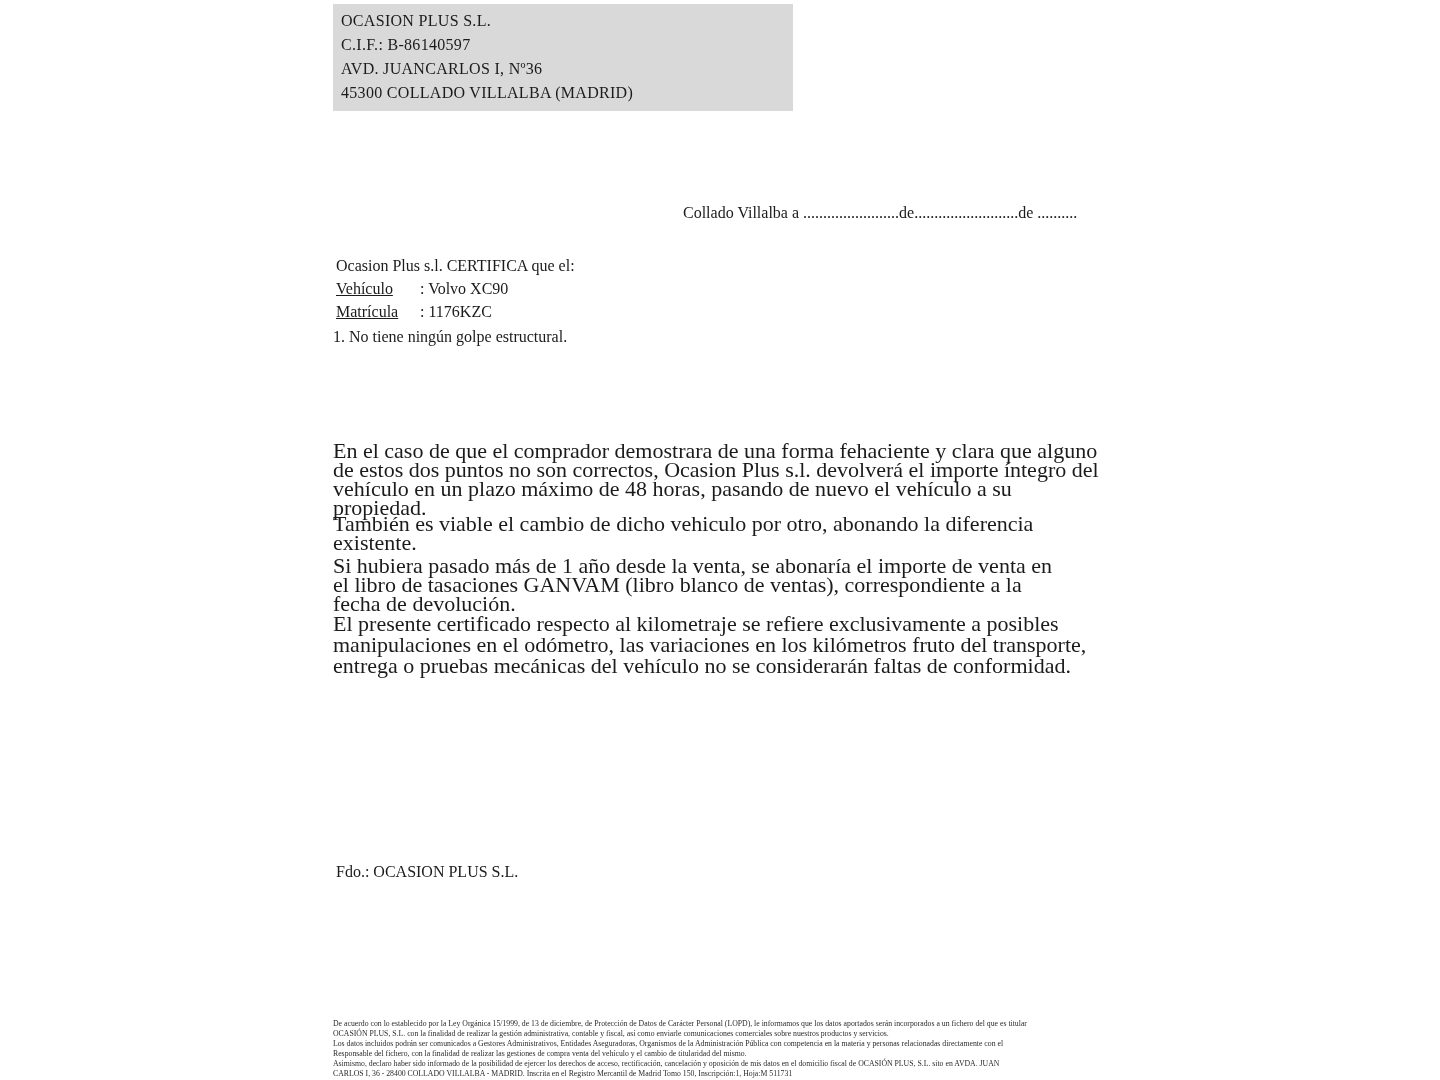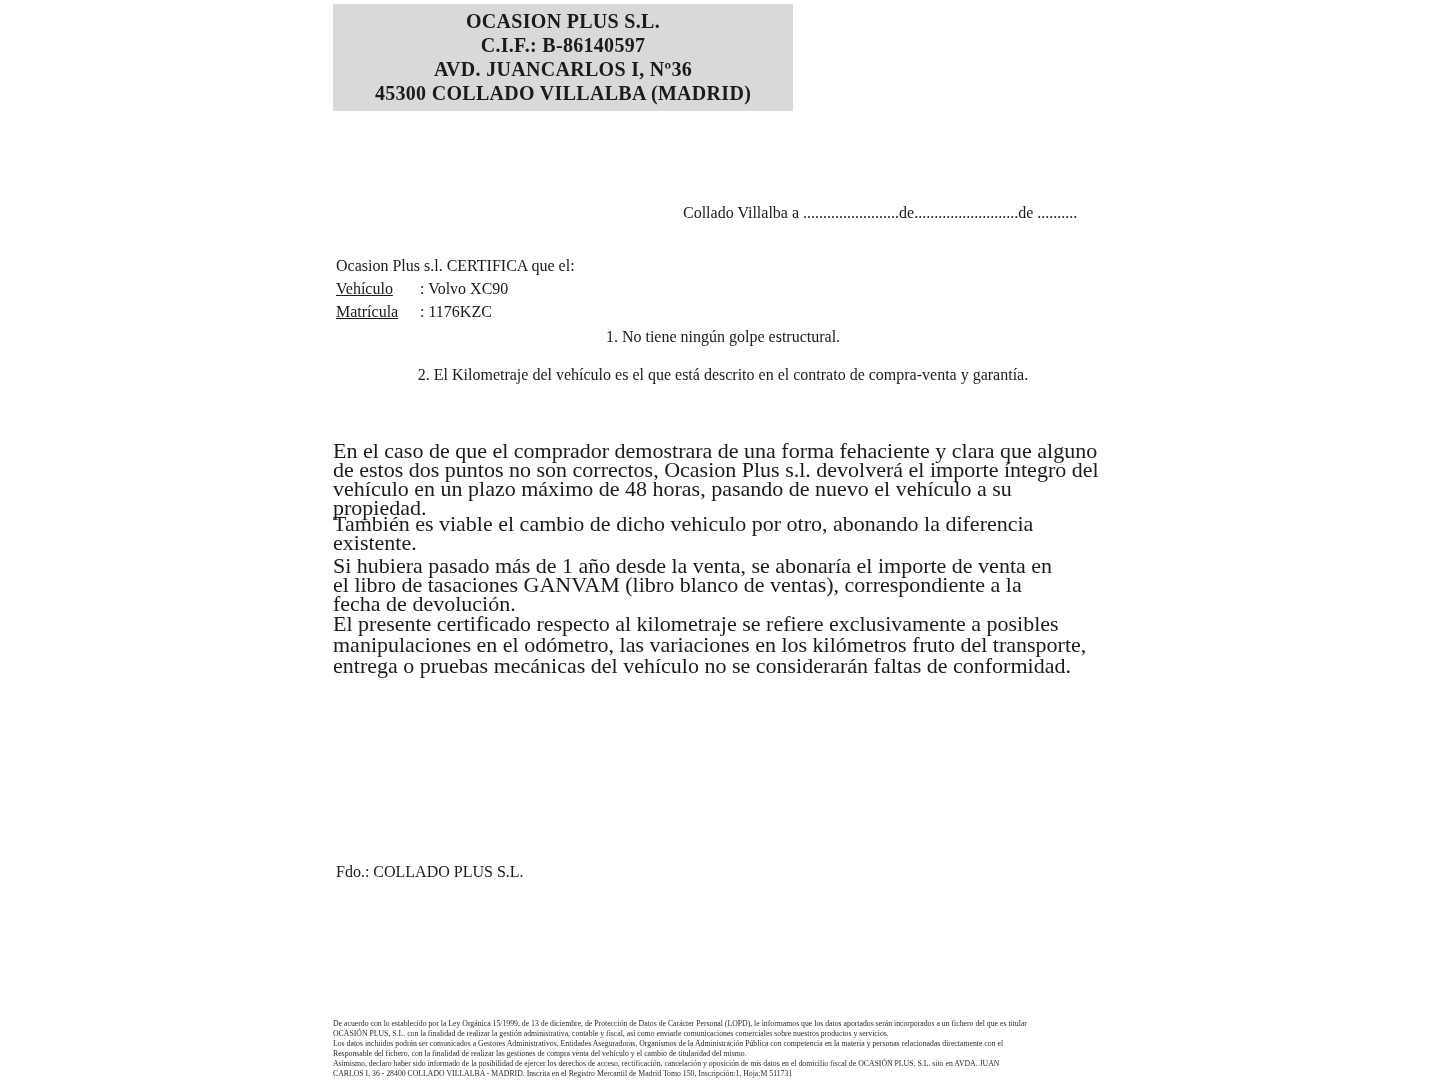--- a/index.html
+++ b/index.html
@@ -19,26 +19,25 @@
   .header-box {
     position: absolute;
     left: 333px;
     top: 4px;
     width: 460px;
     box-sizing: border-box;
     background: #d9d9d9;
     padding: 5px 8px 6px 8px;
   }
   .header-box .hline {
-    font-size: 20px;
-    font-weight: bold;
+    font-size: 16px;
+    font-weight: normal;
     line-height: 24px;
     letter-spacing: 0.3px;
     white-space: nowrap;
-    text-align: center;
   }
   .date-line {
     position: absolute;
     left: 683px;
     top: 172px;
     font-size: 16px;
     white-space: nowrap;
     margin-top: 32px;
   }
   .certifica {
@@ -54,21 +53,20 @@
     display: inline-block;
     width: 84px;
     text-decoration: underline;
   }
   .point {
     position: absolute;
     left: 333px;
     width: 780px;
     font-size: 16px;
     line-height: 19px;
-    text-align: center;
   }
   .point-1 { top: 327px; }
   .point-2 { top: 365px; }
   .para {
     position: absolute;
     left: 333px;
     width: 772px;
     font-size: 22px;
     line-height: 19px;
     text-align: left;
@@ -116,28 +114,27 @@
     <div>Ocasion Plus s.l. CERTIFICA que el:</div>
     <div class="field-row">
       <span class="field-label">Vehículo</span><span>: Volvo XC90</span>
     </div>
     <div class="field-row">
       <span class="field-label">Matrícula</span><span>: 1176KZC</span>
     </div>
   </div>
 
   <div class="point point-1">1. No tiene ningún golpe estructural.</div>
-  <div class="point point-2">2. El Kilometraje del vehículo es el que está descrito en el contrato de compra-venta y garantía.</div>
 
   <div class="para para-1">En el caso de que el comprador demostrara de una forma fehaciente y clara que alguno de estos dos puntos no son correctos, Ocasion Plus s.l. devolverá el importe íntegro del vehículo en un plazo máximo de 48 horas, pasando de nuevo el vehículo a su propiedad.</div>
   <div class="para para-2">También es viable el cambio de dicho vehiculo por otro, abonando la diferencia existente.</div>
   <div class="para para-3">Si hubiera pasado más de 1 año desde la venta, se abonaría el importe de venta en el libro de tasaciones GANVAM (libro blanco de ventas), correspondiente a la fecha de devolución.</div>
   <div class="para para-4">El presente certificado respecto al kilometraje se refiere exclusivamente a posibles manipulaciones en el odómetro, las variaciones en los kilómetros fruto del transporte, entrega o pruebas mecánicas del vehículo no se considerarán faltas de conformidad.</div>
 
-  <div class="signature">Fdo.: COLLADO PLUS S.L.</div>
+  <div class="signature">Fdo.: OCASION PLUS S.L.</div>
 
   <div class="legal">
     <div class="lline">De acuerdo con lo establecido por la Ley Orgánica 15/1999, de 13 de diciembre, de Protección de Datos de Carácter Personal (LOPD), le informamos que los datos aportados serán incorporados a un fichero del que es titular</div>
     <div class="lline">OCASIÓN PLUS, S.L. con la finalidad de realizar la gestión administrativa, contable y fiscal, así como enviarle comunicaciones comerciales sobre nuestros productos y servicios.</div>
     <div class="lline">Los datos incluidos podrán ser comunicados a Gestores Administrativos, Entidades Aseguradoras, Organismos de la Administración Pública con competencia en la materia y personas relacionadas directamente con el</div>
     <div class="lline">Responsable del fichero, con la finalidad de realizar las gestiones de compra venta del vehículo y el cambio de titularidad del mismo.</div>
     <div class="lline">Asimismo, declaro haber sido informado de la posibilidad de ejercer los derechos de acceso, rectificación, cancelación y oposición de mis datos en el domicilio fiscal de OCASIÓN PLUS, S.L. sito en AVDA. JUAN</div>
     <div class="lline">CARLOS I, 36 - 28400 COLLADO VILLALBA - MADRID. Inscrita en el Registro Mercantil de Madrid Tomo 150, Inscripción:1, Hoja:M 511731</div>
   </div>
 

